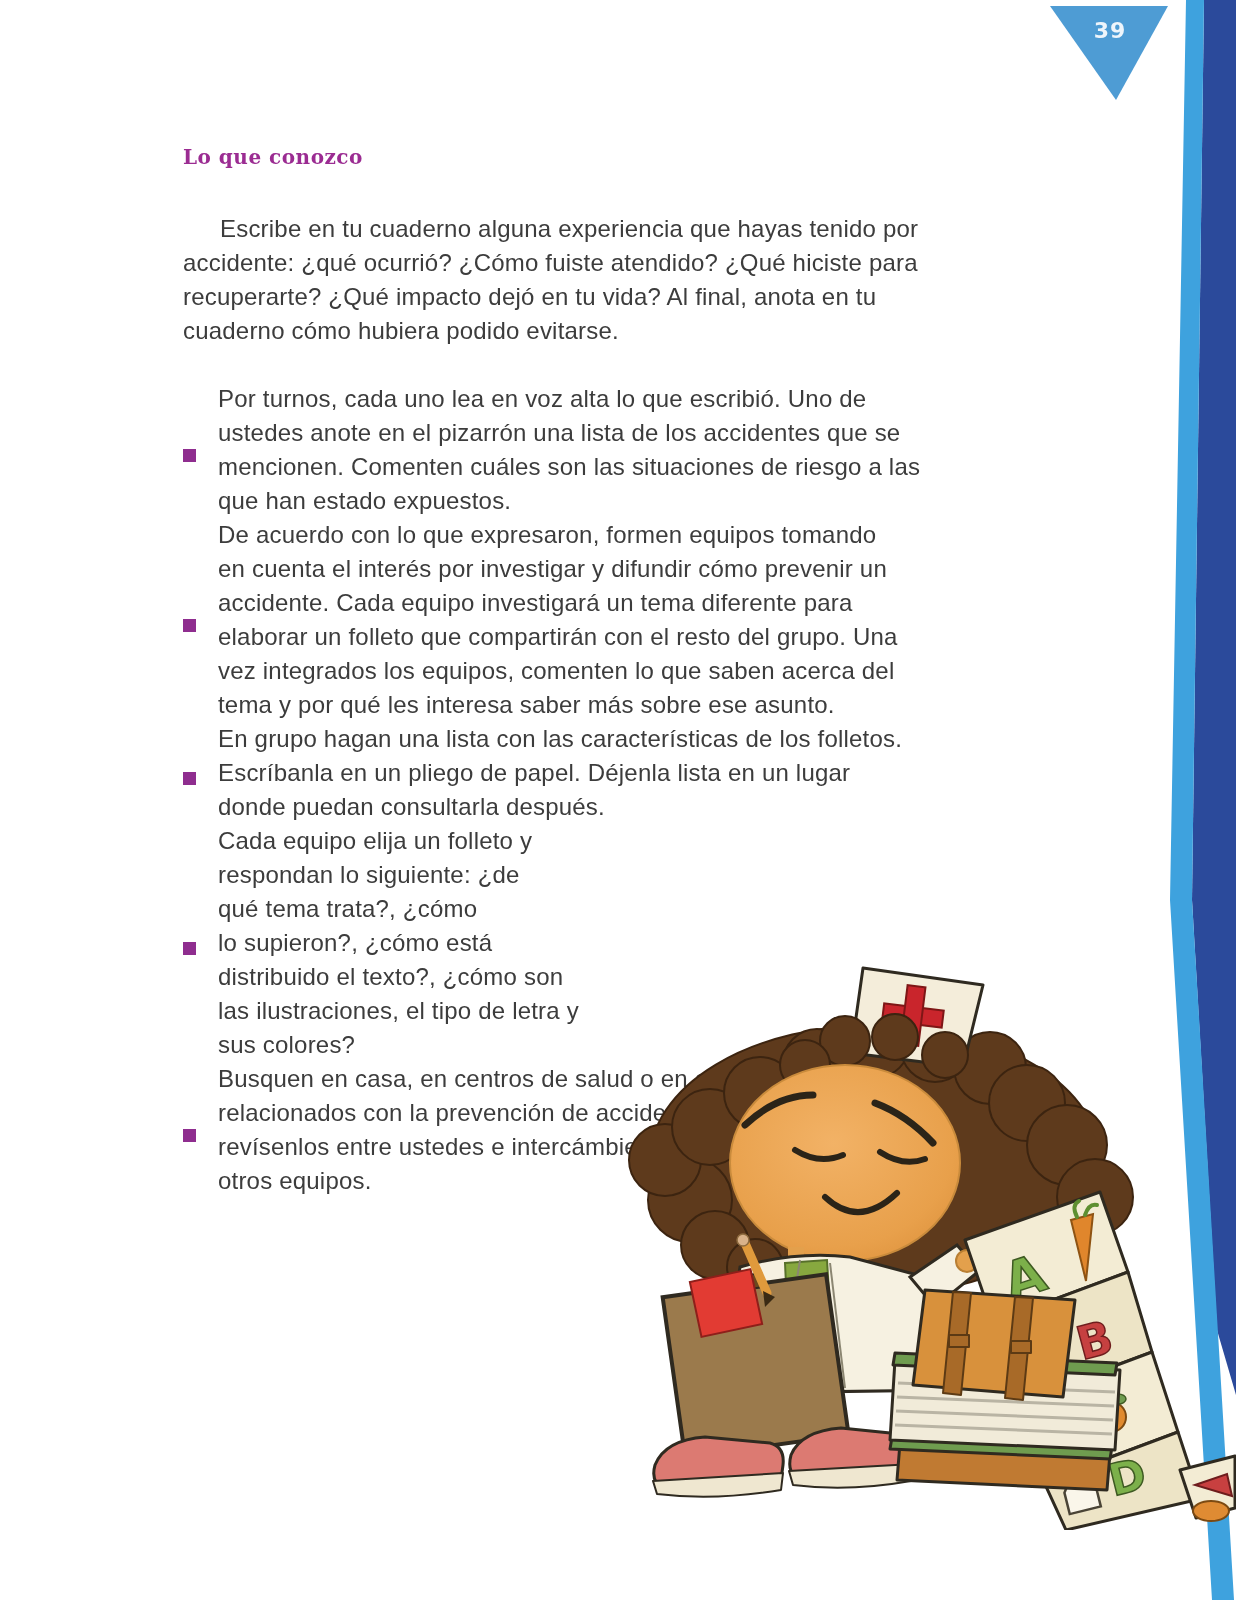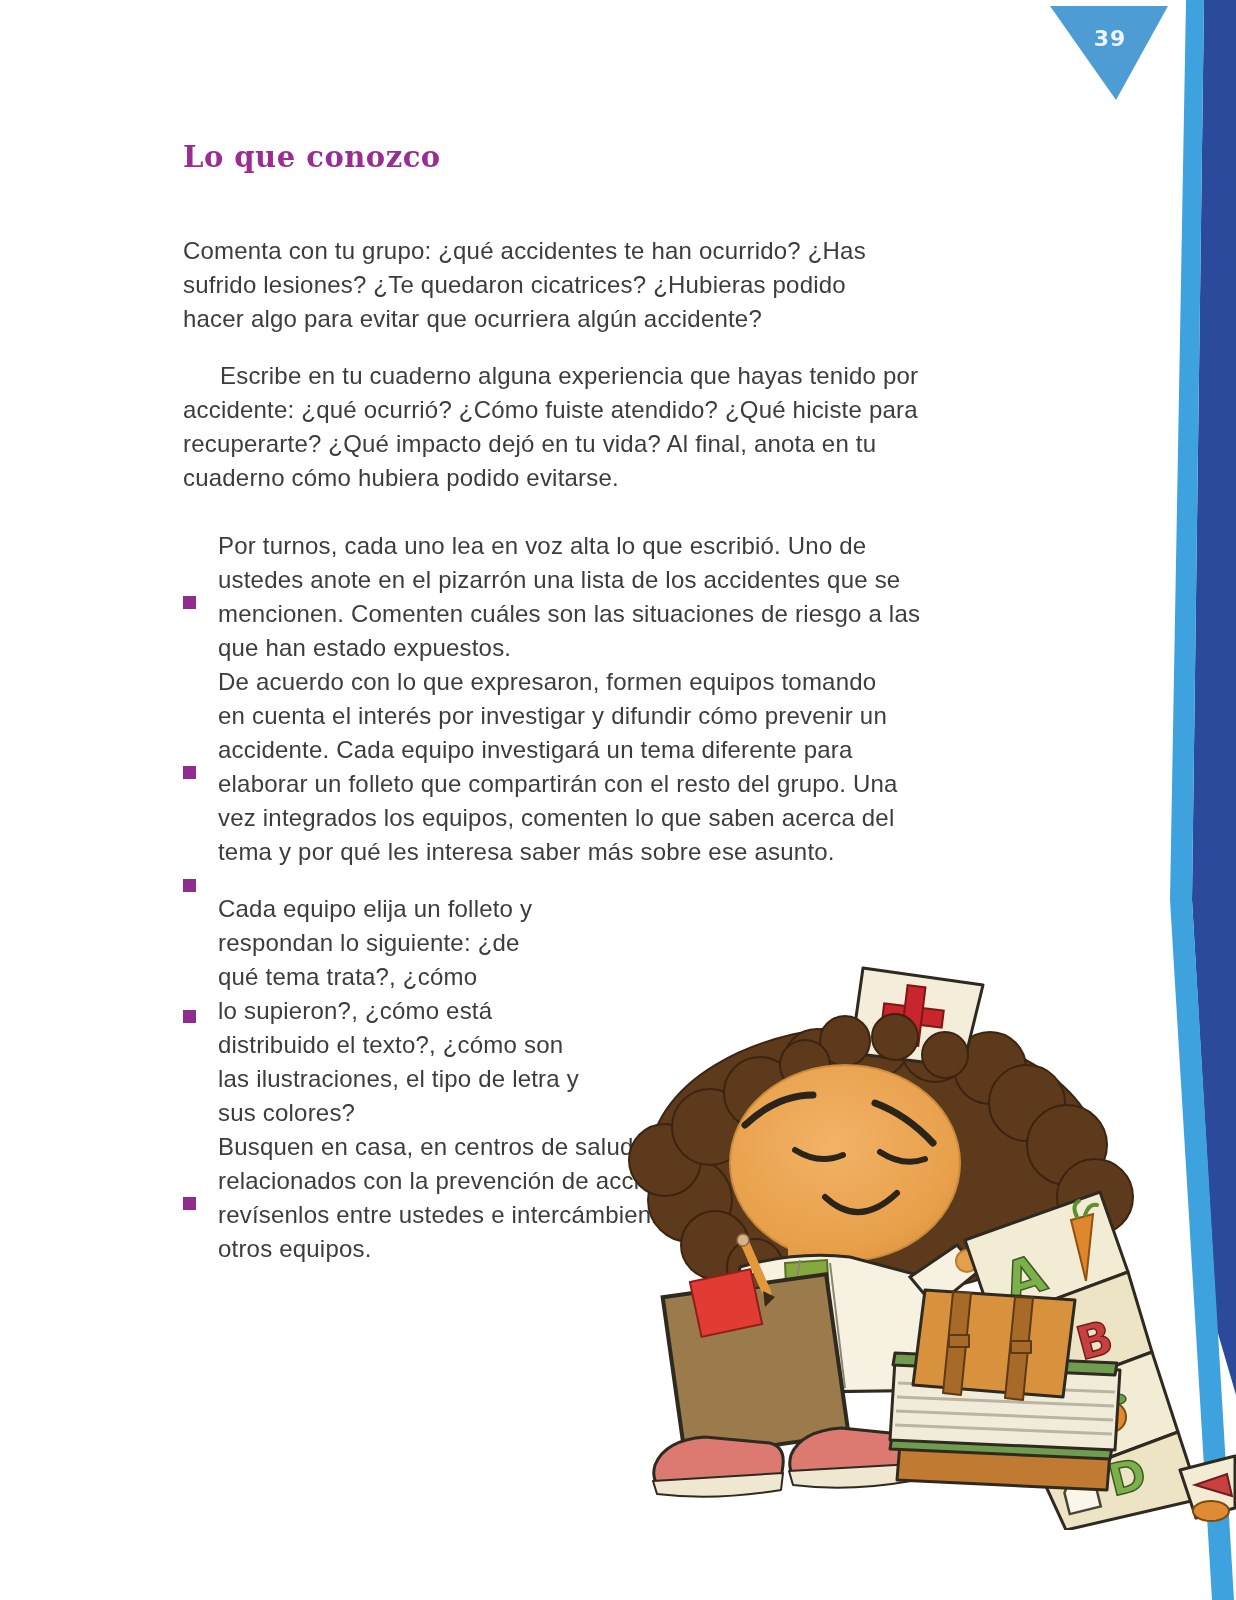--- a/index.html
+++ b/index.html
@@ -7,34 +7,34 @@
     width:1236px; height:1600px;
     background:#ffffff;
     position:relative;
     overflow:hidden;
     font-family:"Liberation Sans", sans-serif;
   }
   .deco-svg, .illustration { position:absolute; }
   .deco-svg { left:0; top:0; z-index:1; }
   .illustration { left:595px; top:945px; z-index:2; }
   .page-number {
-    position:absolute; left:1050px; top:26px; width:120px;
+    position:absolute; left:1050px; top:18px; width:120px;
     text-align:center; z-index:3;
     color:#eef5fb; font-family:"DejaVu Sans", sans-serif;
     font-weight:bold; font-size:22px; letter-spacing:1px;
   }
   .content {
     position:absolute; left:183px; top:140px; width:780px; z-index:2;
     color:#3c3c3c; font-size:24px; line-height:34px; font-weight:300;
     letter-spacing:0.2px;
   }
   .section-title {
-    margin:0 0 60px 0;
+    margin:0 0 38px 0;
     font-family:"DejaVu Serif", serif;
-    font-size:29px; line-height:34px; font-weight:bold;
+    font-size:20px; line-height:34px; font-weight:bold;
     color:#9B2C92; letter-spacing:0.5px;
   }
   .para { margin:0; white-space:pre-line; }
   .para.indent-first { text-indent:37px;margin-top:23px; }
   ul.activities { list-style:none; margin:34px 0 0 0; padding:0; }
   li.activity { display:flex; align-items:center; margin:0; }
   .bullet-square {
     flex:0 0 13px; width:13px; height:13px;
     background:#8F2D8F; margin:10px 22px 0 0;
   }
@@ -47,23 +47,20 @@
   <polygon points="1204,0 1236,0 1236,1395 1217,1330 1192,900" fill="#2B4A9B"></polygon>
   <polygon points="1186,0 1204,0 1192,900 1234,1600 1212,1600 1170,900" fill="#3EA2DE"></polygon>
   <polygon points="1050,6 1168,6 1116,100" fill="#4E9CD4"></polygon>
 </svg>
 
 <div class="page-number">39</div>
 
 <div class="content">
   <h1 class="section-title">Lo que conozco</h1>
 
-  <p class="para">Comenta con tu grupo: ¿qué accidentes te han ocurrido? ¿Has
-sufrido lesiones? ¿Te quedaron cicatrices? ¿Hubieras podido
-hacer algo para evitar que ocurriera algún accidente?</p>
   <p class="para indent-first">Escribe en tu cuaderno alguna experiencia que hayas tenido por
 accidente: ¿qué ocurrió? ¿Cómo fuiste atendido? ¿Qué hiciste para
 recuperarte? ¿Qué impacto dejó en tu vida? Al final, anota en tu
 cuaderno cómo hubiera podido evitarse.</p>
 
   <ul class="activities">
     <li class="activity">
       <span class="bullet-square"></span>
       <span class="activity-text">Por turnos, cada uno lea en voz alta lo que escribió. Uno de
 ustedes anote en el pizarrón una lista de los accidentes que se
@@ -74,20 +71,23 @@
       <span class="bullet-square"></span>
       <span class="activity-text">De acuerdo con lo que expresaron, formen equipos tomando
 en cuenta el interés por investigar y difundir cómo prevenir un
 accidente. Cada equipo investigará un tema diferente para
 elaborar un folleto que compartirán con el resto del grupo. Una
 vez integrados los equipos, comenten lo que saben acerca del
 tema y por qué les interesa saber más sobre ese asunto.</span>
     </li>
     <li class="activity">
       <span class="bullet-square"></span>
+      <span class="activity-text">En grupo hagan una lista con las características de los folletos.
+Escríbanla en un pliego de papel. Déjenla lista en un lugar
+donde puedan consultarla después.</span>
     </li>
     <li class="activity">
       <span class="bullet-square"></span>
       <span class="activity-text">Cada equipo elija un folleto y
 respondan lo siguiente: ¿de
 qué tema trata?, ¿cómo
 lo supieron?, ¿cómo está
 distribuido el texto?, ¿cómo son
 las ilustraciones, el tipo de letra y
 sus colores?</span>

